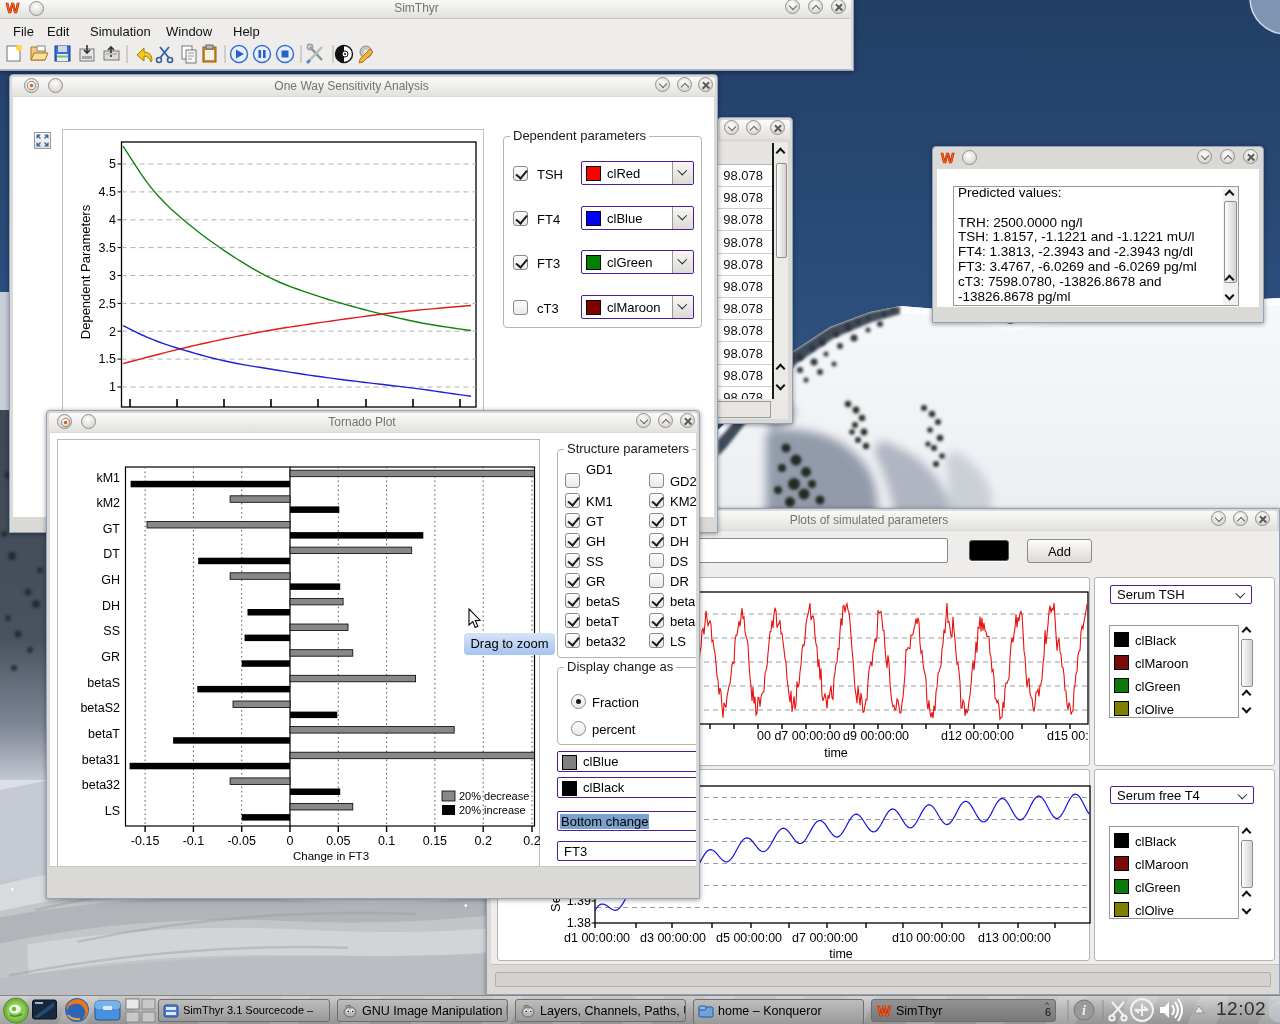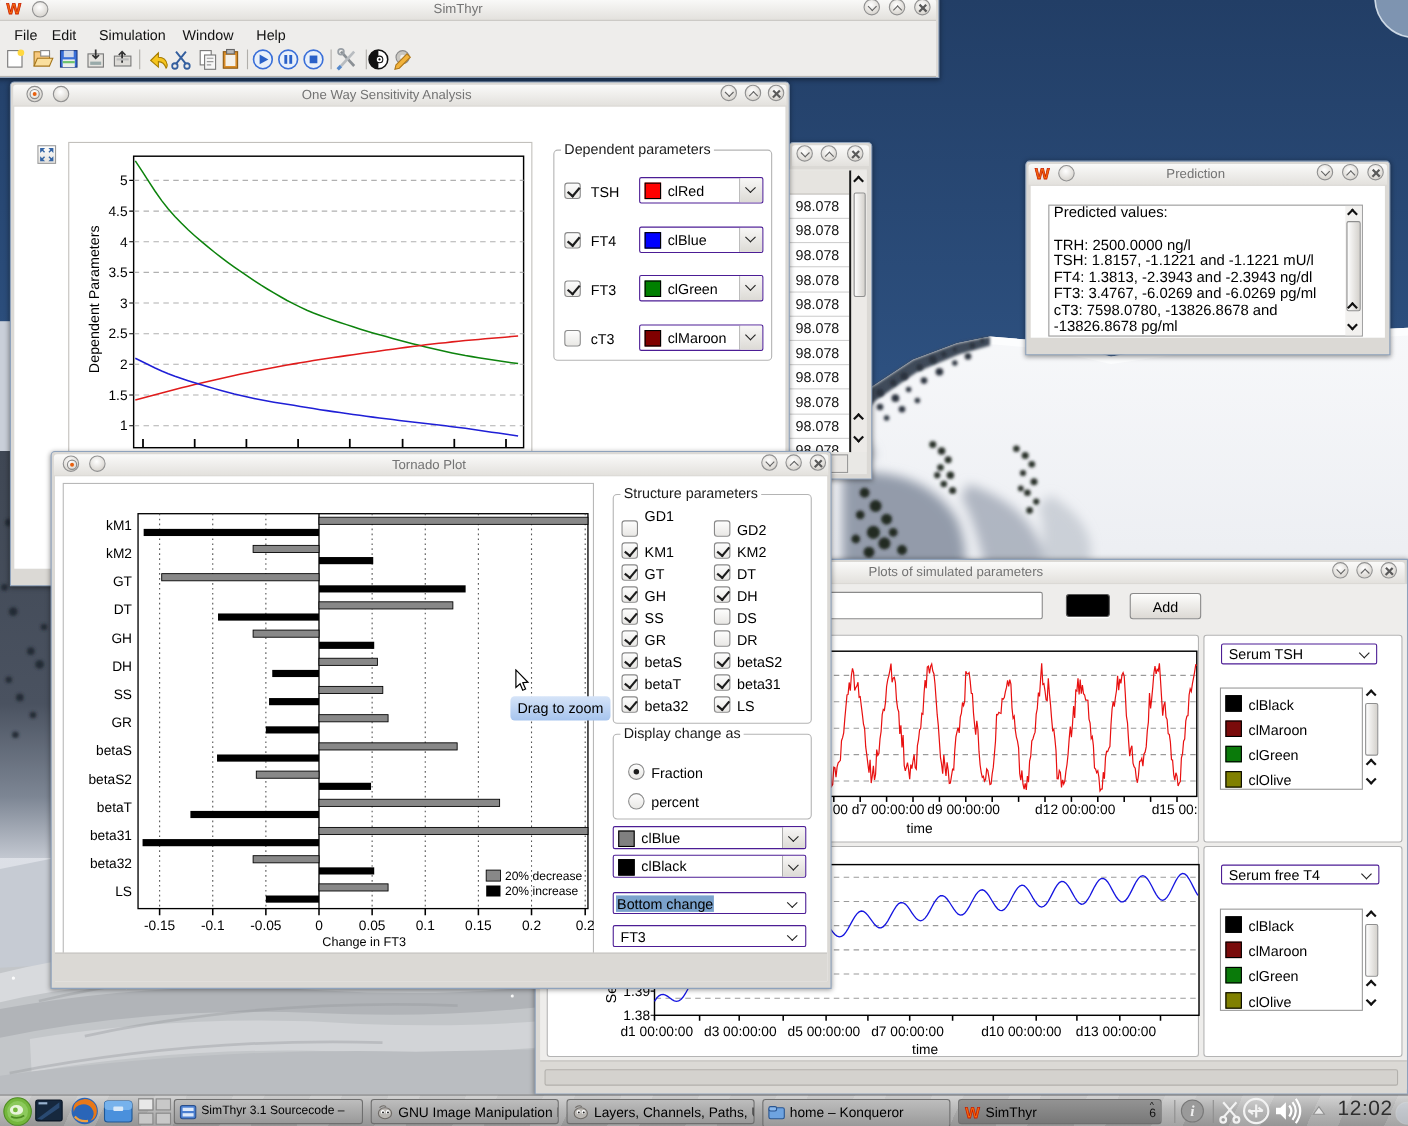--- a/index.html
+++ b/index.html
@@ -231,21 +231,21 @@
 </g>
 <g stroke="#b0aeaa">
           <path d="M123,2 v18 M221,2 v18 M297,2 v18 M329,2 v18"></path>
         </g>
 </svg>
 
     <div class="abs" style="left:0;right:0;bottom:0;height:1px;background:#b7b5b1"></div>
   </div>
 </div>
 
-<div class="win" style="left:717px;top:129px;width:76px;height:307px">
+<div class="win" style="left:717px;top:117px;width:76px;height:307px">
   <div class="tbar"></div>
   <div class="rbtn" style="right:53px">
       <i></i>
     </div>
   <div class="rbtn up" style="right:31px">
       <i></i>
     </div>
   <div class="rbtn x" style="right:7px"></div>
   <div class="wbody" style="left:-151px;right:4px;top:24px;bottom:4px;background:#e9e8e5">
     <div class="abs" style="left:0;top:1px;width:205px;height:22px;background:#e6e4e0;border-bottom:1px solid #b8b6b2"></div>
@@ -526,21 +526,21 @@
     <div class="combo" style="left:568px;top:198px;width:113px;height:24px">
         <div class="swatch" style="left:4px;top:4px;width:15px;height:15px;background:#800000"></div>
         <div class="tx" style="left:25px">clMaroon</div>
         <div class="bt">
           <div class="chev"></div>
         </div>
       </div>
   </div>
 </div>
 
-<div class="win" style="left:46px;top:410px;width:710px;height:489px">
+<div class="win" style="left:46px;top:410px;width:654px;height:489px">
   <div class="tbar" style="text-indent:-22px">Tornado Plot</div>
   <div class="rbtn plain" style="left:10px;top:3px">
       <svg width="13" height="13" viewBox="0 0 13 13" style="position:absolute;left:1px;top:1px">
         <circle cx="6.5" cy="6.5" r="4.2" fill="none" stroke="#8a8a8a"></circle>
         <circle cx="6.5" cy="6.5" r="1.8" fill="#e8600f"></circle>
       </svg>
     </div>
   <div class="rbtn plain" style="left:34px;top:3px"></div>
   <div class="rbtn" style="right:48px">
       <i></i>
@@ -702,21 +702,20 @@
     <div class="combo flat" style="left:507px;top:408px;width:176px;height:20px">
         <div class="tx">FT3</div>
         <div class="bt">
           <div class="chev"></div>
         </div>
       </div>
   </div>
 </div>
 
 <div class="win" style="left:932px;top:146px;width:332px;height:177px">
-  <div class="tbar" style="text-indent:-22px">Prediction</div>
   <svg class="abs" style="left:7px;top:4px" width="15" height="15" viewBox="0 0 15 15">
       <text x="7.5" y="12" text-anchor="middle" font-family="Liberation Sans,sans-serif" font-weight="bold" font-size="14" fill="#f86a0a" stroke="#c81e00" stroke-width="0.7">W</text>
     </svg>
   <div class="rbtn plain" style="left:29px;top:3px"></div>
   <div class="rbtn" style="right:51px">
       <i></i>
     </div>
   <div class="rbtn up" style="right:28px">
       <i></i>
     </div>

